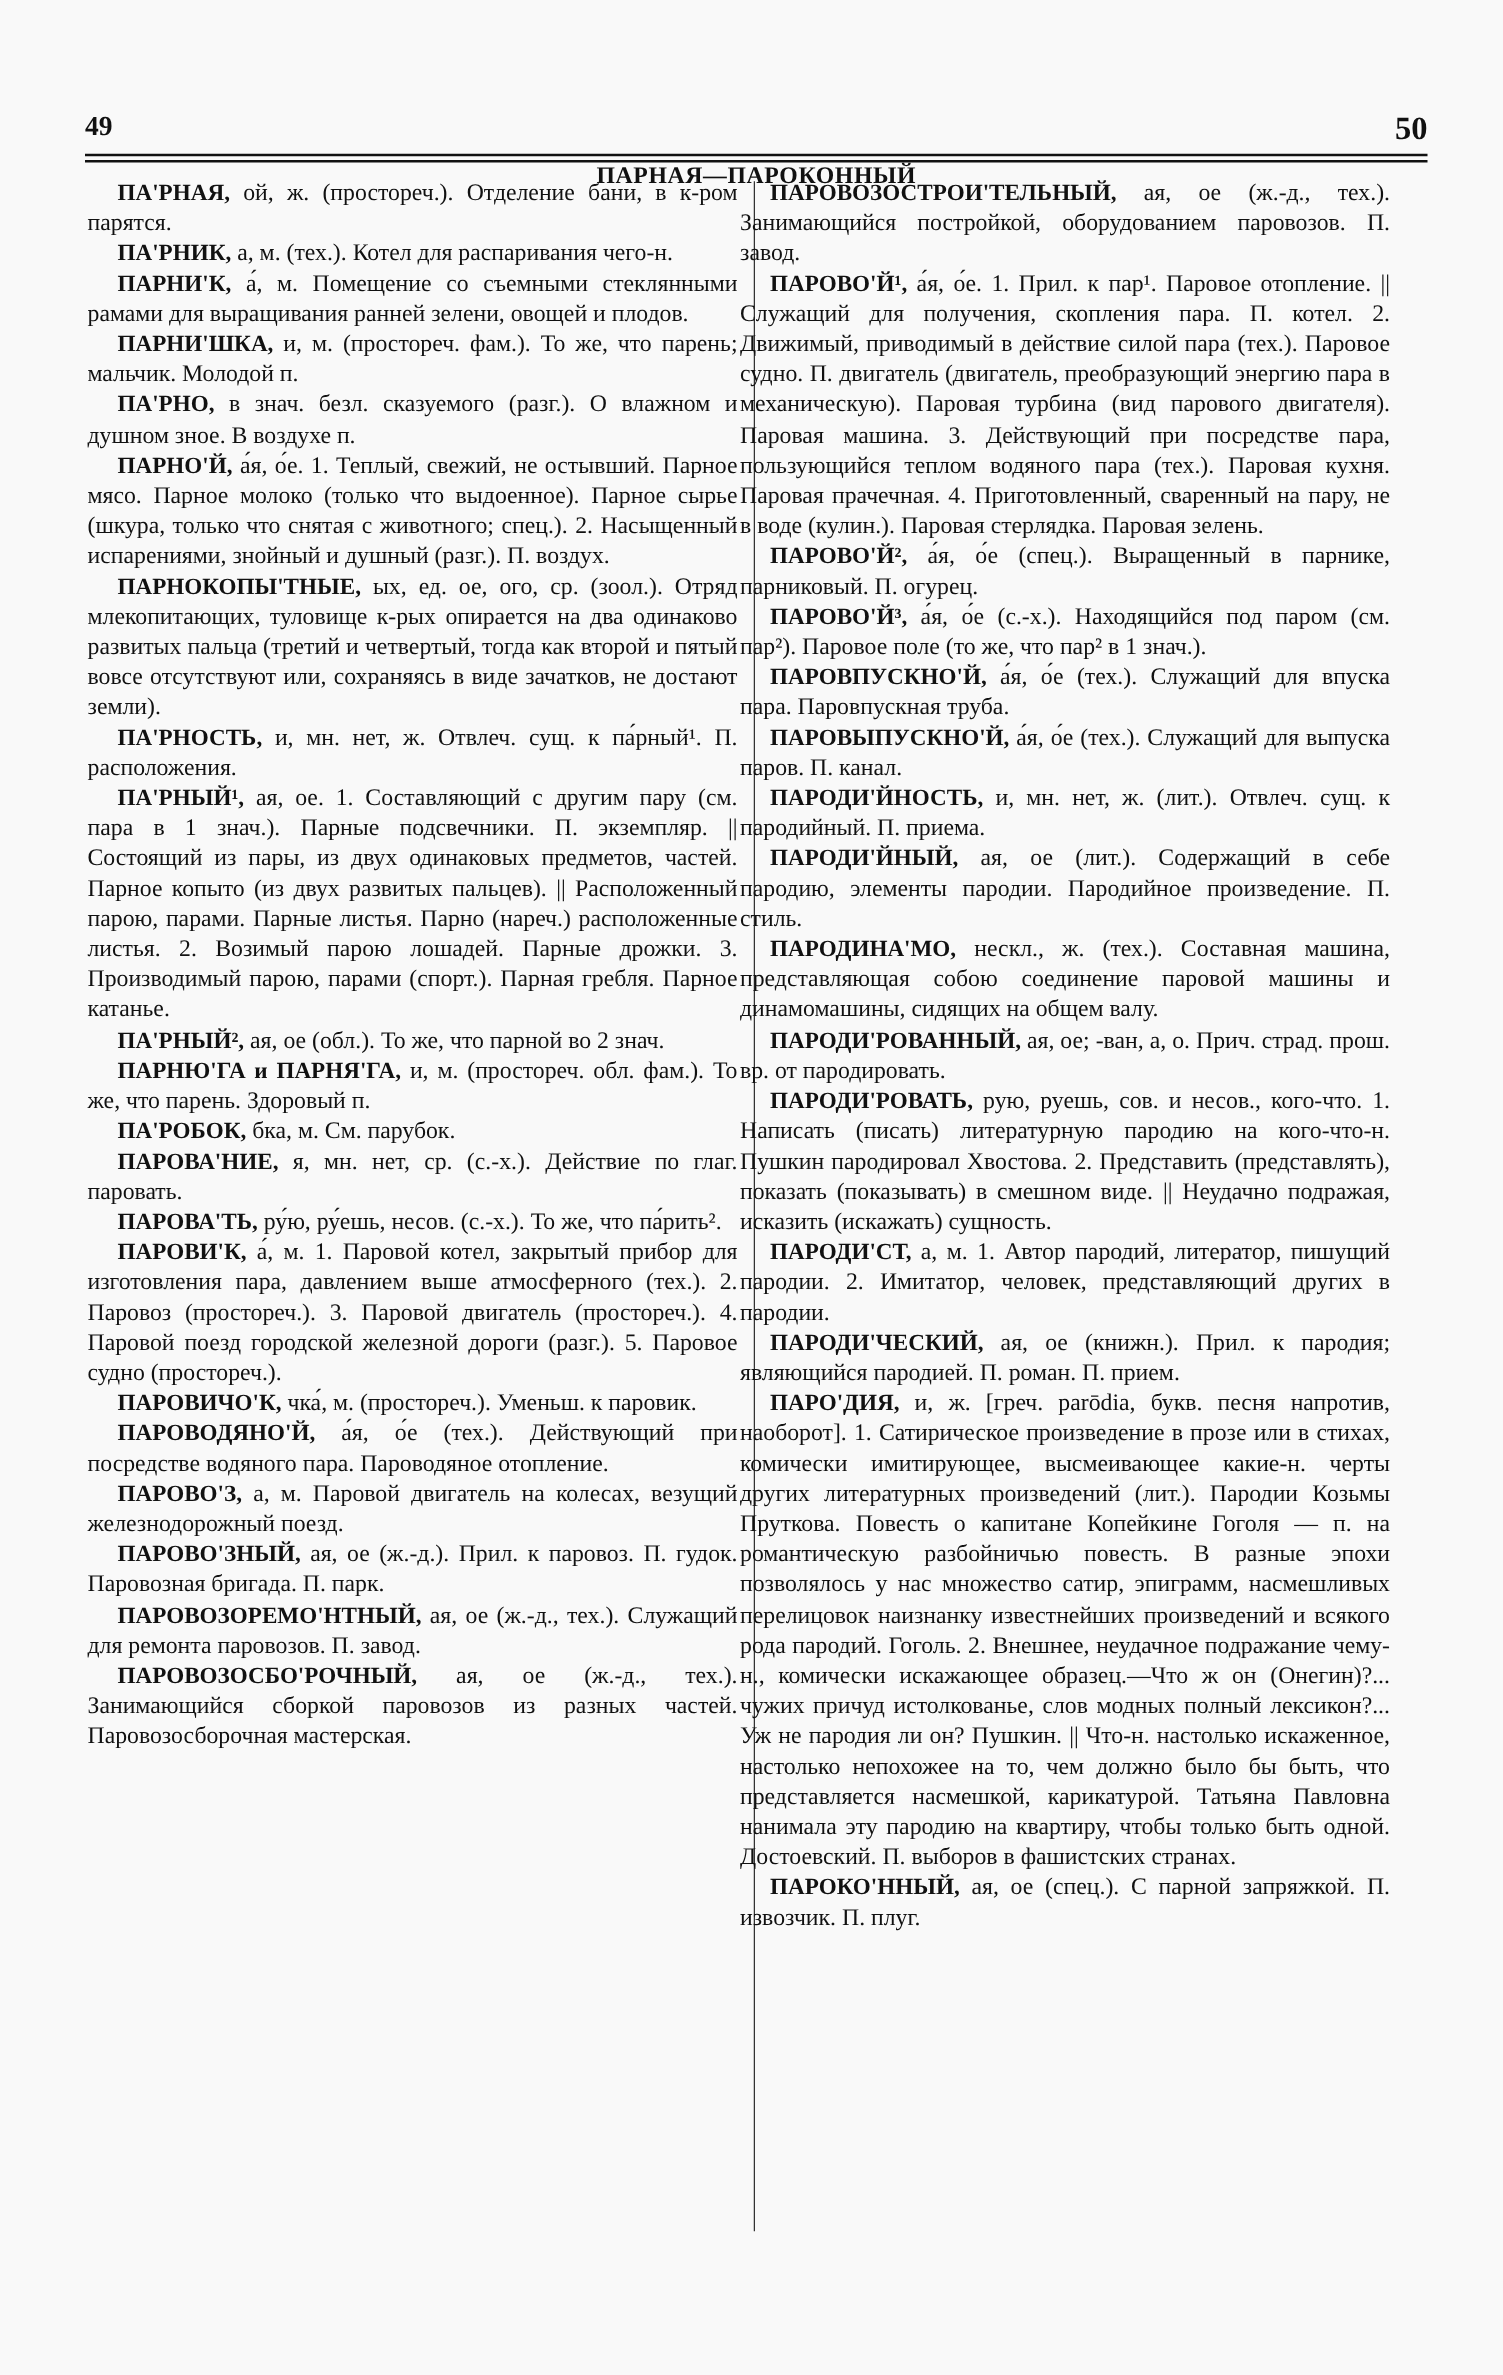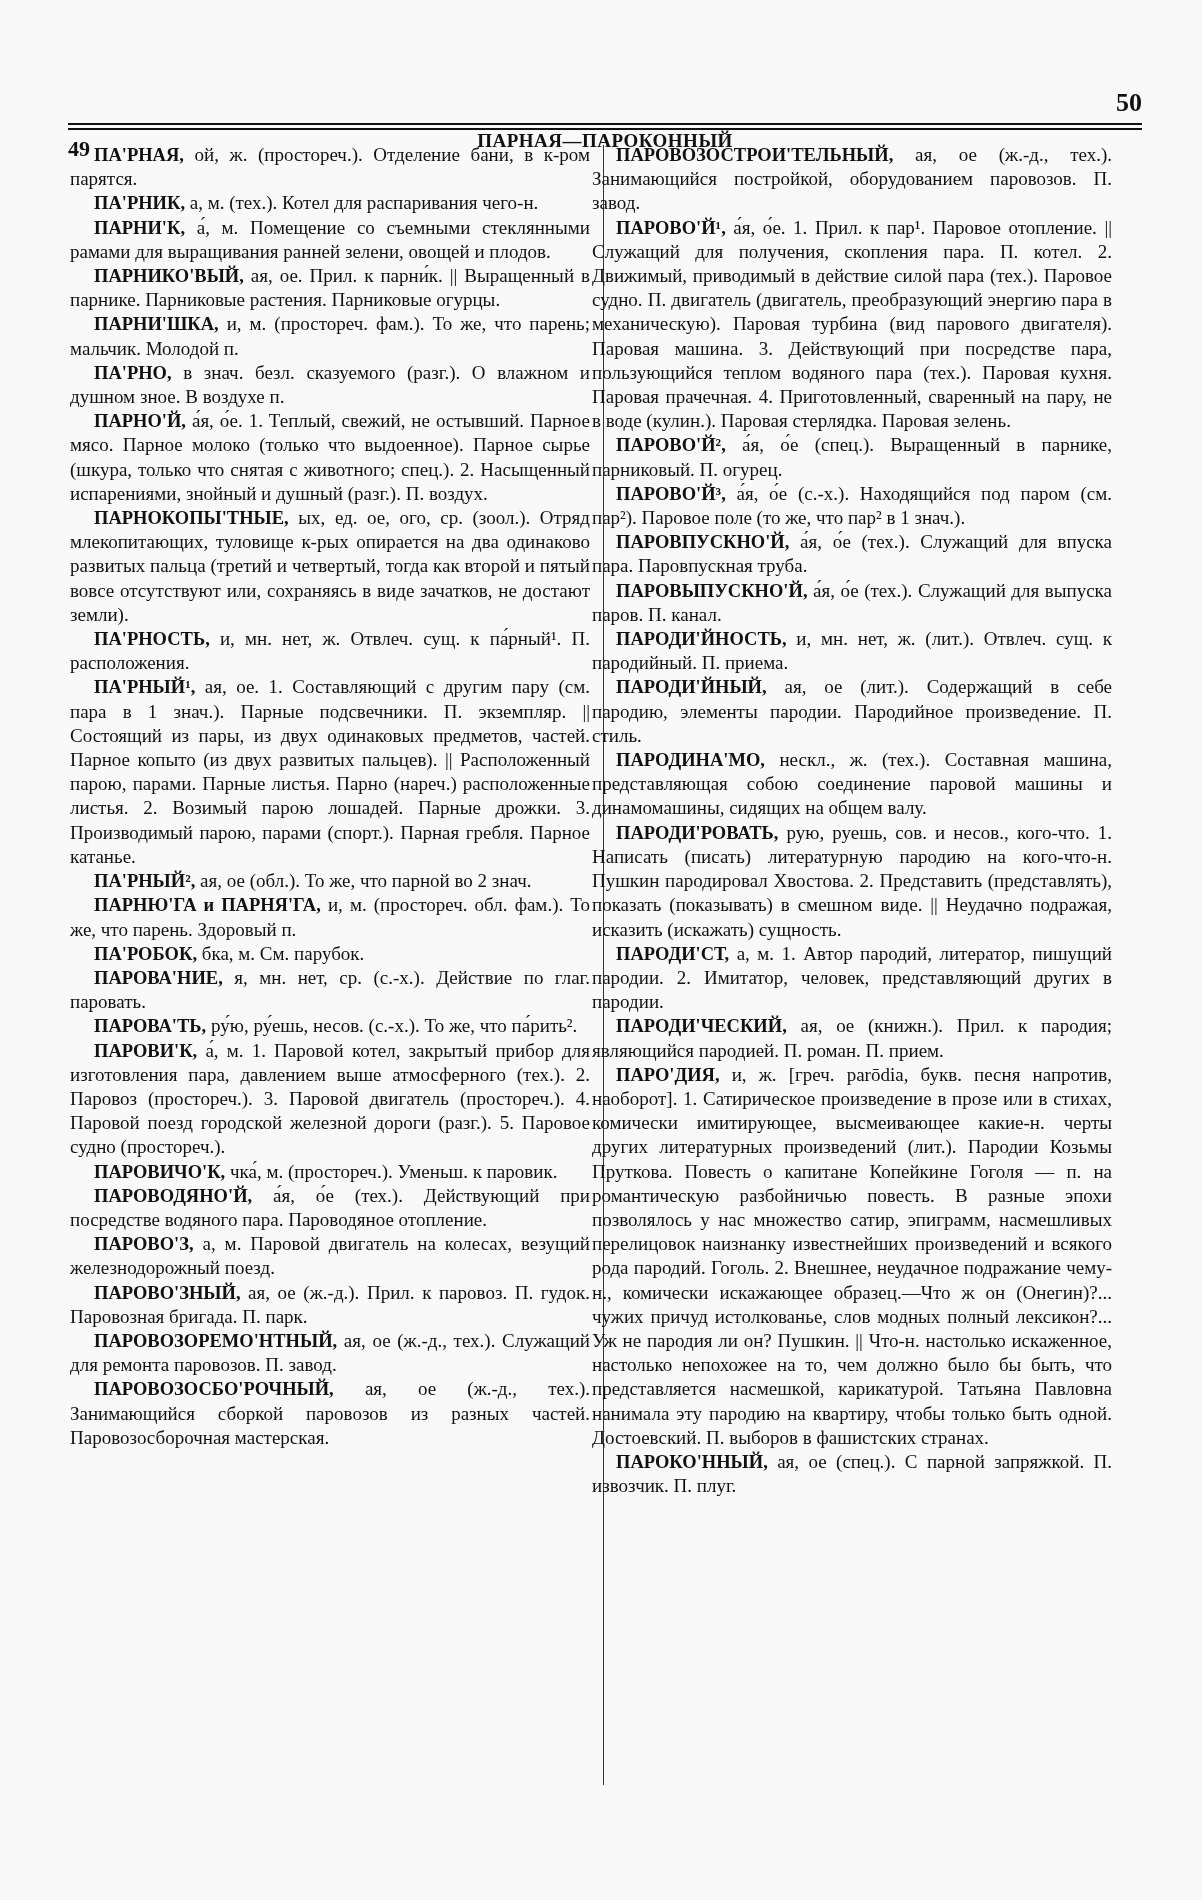--- a/index.html
+++ b/index.html
@@ -5,21 +5,21 @@
   html, body { margin: 0; padding: 0; }
   body {
     width: 1202px; height: 1900px; background: #f9f9f9; color: #111;
     font-family: "DejaVu Serif", "Liberation Serif", serif;
     position: relative; overflow: hidden;
   }
   .header {
     position: absolute; left: 68px; top: 88px; width: 1074px; height: 30px;
     font-family: "Liberation Serif", serif; font-weight: bold;
   }
-  .pg-left { position: absolute; left: 0; top: 0; font-size: 22px; margin-top: 48px; }
+  .pg-left { position: absolute; left: 0; top: 0; font-size: 22px; }
   .pg-right { position: absolute; right: 0; top: 0; font-size: 26px; }
   .running-title { position: absolute; left: 0; right: 0; top: 0; text-align: center; font-size: 19px; letter-spacing: 0.5px; margin-top: 42px; }
   .rule1 { position: absolute; left: 68px; top: 123px; width: 1074px; height: 2px; background: #111; }
   .rule2 { position: absolute; left: 68px; top: 128px; width: 1074px; height: 2px; background: #111; }
   .col {
     position: absolute; top: 143px; width: 520px;
     font-size: 19px; line-height: 24.2px; text-align: justify;
     font-family: "Liberation Serif", "DejaVu Serif", serif;
   }
   .col-left { left: 70px; }
@@ -36,21 +36,20 @@
   <span class="running-title">ПАРНАЯ—ПАРОКОННЫЙ</span>
   <span class="pg-right">50</span>
 </div>
 <div class="rule1"></div>
 <div class="rule2"></div>
 
 <div class="col col-left" id="col-left">
     <p class="entry"><span class="hw">ПА'РНАЯ,</span><span> ой, ж. (простореч.). Отделение бани, в к-ром парятся.</span></p>
     <p class="entry"><span class="hw">ПА'РНИК,</span><span> а, м. (тех.). Котел для распаривания чего-н.</span></p>
     <p class="entry"><span class="hw">ПАРНИ'К,</span><span> а́, м. Помещение со съемными стеклянными рамами для выращивания ранней зелени, овощей и плодов.</span></p>
-    <p class="entry"><span class="hw">ПАРНИКО'ВЫЙ,</span><span> ая, ое. Прил. к парни́к. || Выращенный в парнике. Парниковые растения. Парниковые огурцы.</span></p>
     <p class="entry"><span class="hw">ПАРНИ'ШКА,</span><span> и, м. (простореч. фам.). То же, что парень; мальчик. Молодой п.</span></p>
     <p class="entry"><span class="hw">ПА'РНО,</span><span> в знач. безл. сказуемого (разг.). О влажном и душном зное. В воздухе п.</span></p>
     <p class="entry"><span class="hw">ПАРНО'Й,</span><span> а́я, о́е. 1. Теплый, свежий, не остывший. Парное мясо. Парное молоко (только что выдоенное). Парное сырье (шкура, только что снятая с животного; спец.). 2. Насыщенный испарениями, знойный и душный (разг.). П. воздух.</span></p>
     <p class="entry"><span class="hw">ПАРНОКОПЫ'ТНЫЕ,</span><span> ых, ед. ое, ого, ср. (зоол.). Отряд млекопитающих, туловище к-рых опирается на два одинаково развитых пальца (третий и четвертый, тогда как второй и пятый вовсе отсутствуют или, сохраняясь в виде зачатков, не достают земли).</span></p>
     <p class="entry"><span class="hw">ПА'РНОСТЬ,</span><span> и, мн. нет, ж. Отвлеч. сущ. к па́рный¹. П. расположения.</span></p>
     <p class="entry"><span class="hw">ПА'РНЫЙ¹,</span><span> ая, ое. 1. Составляющий с другим пару (см. пара в 1 знач.). Парные подсвечники. П. экземпляр. || Состоящий из пары, из двух одинаковых предметов, частей. Парное копыто (из двух развитых пальцев). || Расположенный парою, парами. Парные листья. Парно (нареч.) расположенные листья. 2. Возимый парою лошадей. Парные дрожки. 3. Производимый парою, парами (спорт.). Парная гребля. Парное катанье.</span></p>
     <p class="entry"><span class="hw">ПА'РНЫЙ²,</span><span> ая, ое (обл.). То же, что парной во 2 знач.</span></p>
     <p class="entry"><span class="hw">ПАРНЮ'ГА и ПАРНЯ'ГА,</span><span> и, м. (простореч. обл. фам.). То же, что парень. Здоровый п.</span></p>
     <p class="entry"><span class="hw">ПА'РОБОК,</span><span> бка, м. См. парубок.</span></p>
     <p class="entry"><span class="hw">ПАРОВА'НИЕ,</span><span> я, мн. нет, ср. (с.-х.). Действие по глаг. паровать.</span></p>
@@ -67,18 +66,19 @@
 <div class="col col-right" id="col-right">
     <p class="entry"><span class="hw">ПАРОВОЗОСТРОИ'ТЕЛЬНЫЙ,</span><span> ая, ое (ж.-д., тех.). Занимающийся постройкой, оборудованием паровозов. П. завод.</span></p>
     <p class="entry"><span class="hw">ПАРОВО'Й¹,</span><span> а́я, о́е. 1. Прил. к пар¹. Паровое отопление. || Служащий для получения, скопления пара. П. котел. 2. Движимый, приводимый в действие силой пара (тех.). Паровое судно. П. двигатель (двигатель, преобразующий энергию пара в механическую). Паровая турбина (вид парового двигателя). Паровая машина. 3. Действующий при посредстве пара, пользующийся теплом водяного пара (тех.). Паровая кухня. Паровая прачечная. 4. Приготовленный, сваренный на пару, не в воде (кулин.). Паровая стерлядка. Паровая зелень.</span></p>
     <p class="entry"><span class="hw">ПАРОВО'Й²,</span><span> а́я, о́е (спец.). Выращенный в парнике, парниковый. П. огурец.</span></p>
     <p class="entry"><span class="hw">ПАРОВО'Й³,</span><span> а́я, о́е (с.-х.). Находящийся под паром (см. пар²). Паровое поле (то же, что пар² в 1 знач.).</span></p>
     <p class="entry"><span class="hw">ПАРОВПУСКНО'Й,</span><span> а́я, о́е (тех.). Служащий для впуска пара. Паровпускная труба.</span></p>
     <p class="entry"><span class="hw">ПАРОВЫПУСКНО'Й,</span><span> а́я, о́е (тех.). Служащий для выпуска паров. П. канал.</span></p>
     <p class="entry"><span class="hw">ПАРОДИ'ЙНОСТЬ,</span><span> и, мн. нет, ж. (лит.). Отвлеч. сущ. к пародийный. П. приема.</span></p>
     <p class="entry"><span class="hw">ПАРОДИ'ЙНЫЙ,</span><span> ая, ое (лит.). Содержащий в себе пародию, элементы пародии. Пародийное произведение. П. стиль.</span></p>
     <p class="entry"><span class="hw">ПАРОДИНА'МО,</span><span> нескл., ж. (тех.). Составная машина, представляющая собою соединение паровой машины и динамомашины, сидящих на общем валу.</span></p>
+    <p class="entry"><span class="hw">ПАРОДИ'РОВАННЫЙ,</span><span> ая, ое; -ван, а, о. Прич. страд. прош. вр. от пародировать.</span></p>
     <p class="entry"><span class="hw">ПАРОДИ'РОВАТЬ,</span><span> рую, руешь, сов. и несов., кого-что. 1. Написать (писать) литературную пародию на кого-что-н. Пушкин пародировал Хвостова. 2. Представить (представлять), показать (показывать) в смешном виде. || Неудачно подражая, исказить (искажать) сущность.</span></p>
     <p class="entry"><span class="hw">ПАРОДИ'СТ,</span><span> а, м. 1. Автор пародий, литератор, пишущий пародии. 2. Имитатор, человек, представляющий других в пародии.</span></p>
     <p class="entry"><span class="hw">ПАРОДИ'ЧЕСКИЙ,</span><span> ая, ое (книжн.). Прил. к пародия; являющийся пародией. П. роман. П. прием.</span></p>
     <p class="entry"><span class="hw">ПАРО'ДИЯ,</span><span> и, ж. [греч. parōdia, букв. песня напротив, наоборот]. 1. Сатирическое произведение в прозе или в стихах, комически имитирующее, высмеивающее какие-н. черты других литературных произведений (лит.). Пародии Козьмы Пруткова. Повесть о капитане Копейкине Гоголя — п. на романтическую разбойничью повесть. В разные эпохи позволялось у нас множество сатир, эпиграмм, насмешливых перелицовок наизнанку известнейших произведений и всякого рода пародий. Гоголь. 2. Внешнее, неудачное подражание чему-н., комически искажающее образец.—Что ж он (Онегин)?... чужих причуд истолкованье, слов модных полный лексикон?... Уж не пародия ли он? Пушкин. || Что-н. настолько искаженное, настолько непохожее на то, чем должно было бы быть, что представляется насмешкой, карикатурой. Татьяна Павловна нанимала эту пародию на квартиру, чтобы только быть одной. Достоевский. П. выборов в фашистских странах.</span></p>
     <p class="entry"><span class="hw">ПАРОКО'ННЫЙ,</span><span> ая, ое (спец.). С парной запряжкой. П. извозчик. П. плуг.</span></p>
   </div>
 
 </body></html>

